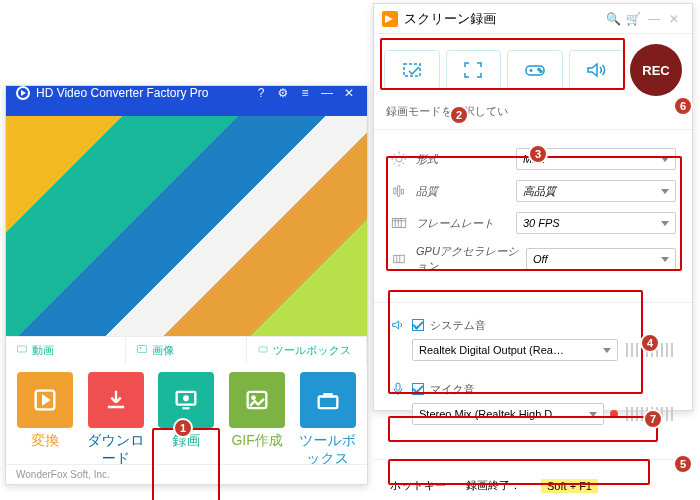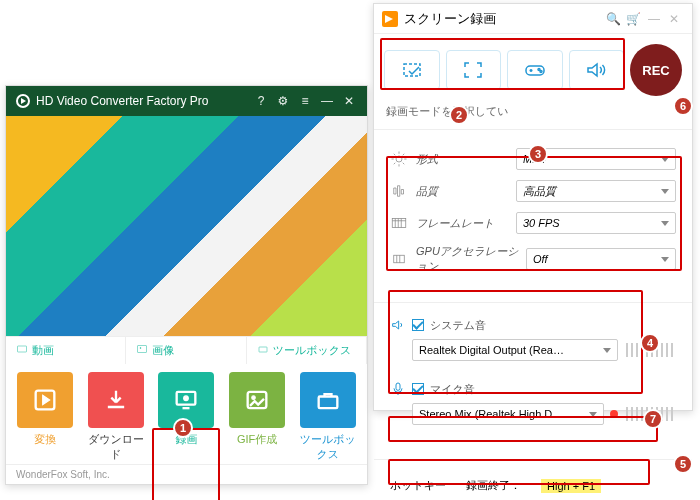--- a/index.html
+++ b/index.html
@@ -1,40 +1,40 @@
 <!DOCTYPE html>
 <html><head>
 <meta charset="utf-8">
 <style>
   * { box-sizing: border-box; margin: 0; padding: 0; font-family: "Segoe UI", Arial, sans-serif; }
   body { width: 700px; height: 500px; background: #fff; position: relative; font-size: 12px; }
   .shadow { box-shadow: 0 2px 8px rgba(0,0,0,0.15); }
 
   
   .left-window { position: absolute; left: 5px; top: 85px; width: 363px; height: 400px; border: 1px solid #ddd; }
-  .left-titlebar { height: 30px; background: #14532d; color: #fff; display: flex; align-items: center; padding: 0 10px; }
+  .left-titlebar { height: 30px; background: #1d4ed8; color: #fff; display: flex; align-items: flex-start; padding: 0 10px; }
   .left-titlebar .logo { width: 14px; height: 14px; border: 2px solid #fff; border-radius: 50%; margin-right: 6px; position: relative; }
   .left-titlebar .logo::after { content:""; position:absolute; left:3px; top:2px; border-left:5px solid #fff; border-top:3px solid transparent; border-bottom:3px solid transparent;}
   .left-titlebar .title { font-size: 12px; flex: 1; }
   .left-titlebar .winbtn { width: 16px; text-align:center; margin-left:6px; opacity:.9; cursor:pointer; }
   .left-hero { height: 220px; background: linear-gradient(135deg,#f5b921 0 20%,#19b89c 20% 40%,#1e7fc2 40% 55%,#f3f3f3 55% 65%,#e8a13a 65% 80%,#b8e04a 80%); position:relative; }
   .left-hero::after{content:"";position:absolute;inset:0;background:
     conic-gradient(from 45deg at 30% 60%, #f3b71f 0 25%, transparent 0),
     conic-gradient(from 200deg at 60% 40%, #1aa28b 0 30%, transparent 0),
     conic-gradient(from 110deg at 75% 70%, #2b6fb3 0 25%, transparent 0);
     mix-blend-mode: normal; opacity:.0;}
   .left-tabs { display:flex; border-top:1px solid #eee; }
   .left-tab { flex:1; text-align:left; padding:6px 10px; font-size:11px; color:#19B89C; border-right:1px solid #eee; display:flex; align-items:flex-start; gap:4px;}
   .left-tab svg{width:12px;height:12px;}
   .left-buttons { display:flex; padding:8px 6px 4px; gap:4px; }
   .lbtn { flex:1; text-align:center; cursor:pointer; }
   .lbtn .ico { width:56px;height:56px;margin:0 auto 4px;border-radius:4px;display:flex;align-items:center;justify-content:center;}
-  .lbtn .lbl { font-size:11px; }
+  .lbtn .lbl { font-size:14px; }
   .c1{color:#f0a030}.c1 .ico{background:#f0a030}
-  .c2{color:#404040}.c2 .ico{background:#f05050}
+  .c2{color:#0369a1}.c2 .ico{background:#f05050}
   .c3{color:#19B89C}.c3 .ico{background:#19B89C}
   .c4{color:#7cb342}.c4 .ico{background:#7cb342}
   .c5{color:#2196d3}.c5 .ico{background:#2196d3}
   .lbtn svg{width:28px;height:28px;fill:#fff;stroke:#fff;}
   .left-footer{position:absolute;bottom:0;left:0;right:0;font-size:10px;color:#999;padding:4px 10px;border-top:1px solid #eee;}
   .highlight-box{position:absolute;border:2px solid #d40000;border-radius:2px;pointer-events:none;}
   .badge{position:absolute;width:20px;height:20px;border-radius:50%;background:#c0392b;color:#fff;font-size:11px;font-weight:bold;display:flex;align-items:center;justify-content:center;border:2px solid #fff;z-index:20;}
 
   
   .right-window{position:absolute;left:373px;top:3px;width:320px;height:408px;border:1px solid #ddd;background:#fff;}
@@ -278,21 +278,21 @@
         <span class="dot"></span>
         <span class="level"></span>
       </div>
     </div>
   </div>
   <div class="hr"></div>
 
   <div class="hotkey">
     <span>ホットキー</span>
     <span>録画終了：</span>
-    <span class="hk-val">High + F1</span>
+    <span class="hk-val">Soft + F1</span>
   </div>
   <div class="hr"></div>
 
   <div class="output">
     <span class="olabel">出力フォルダ：</span>
     <div class="sel"></div>
     <svg class="folder-ico" viewBox="0 0 24 24" stroke-width="1.5">
         <path d="M3 7h6l2 2h10v10H3z"></path>
       </svg>
   </div>

